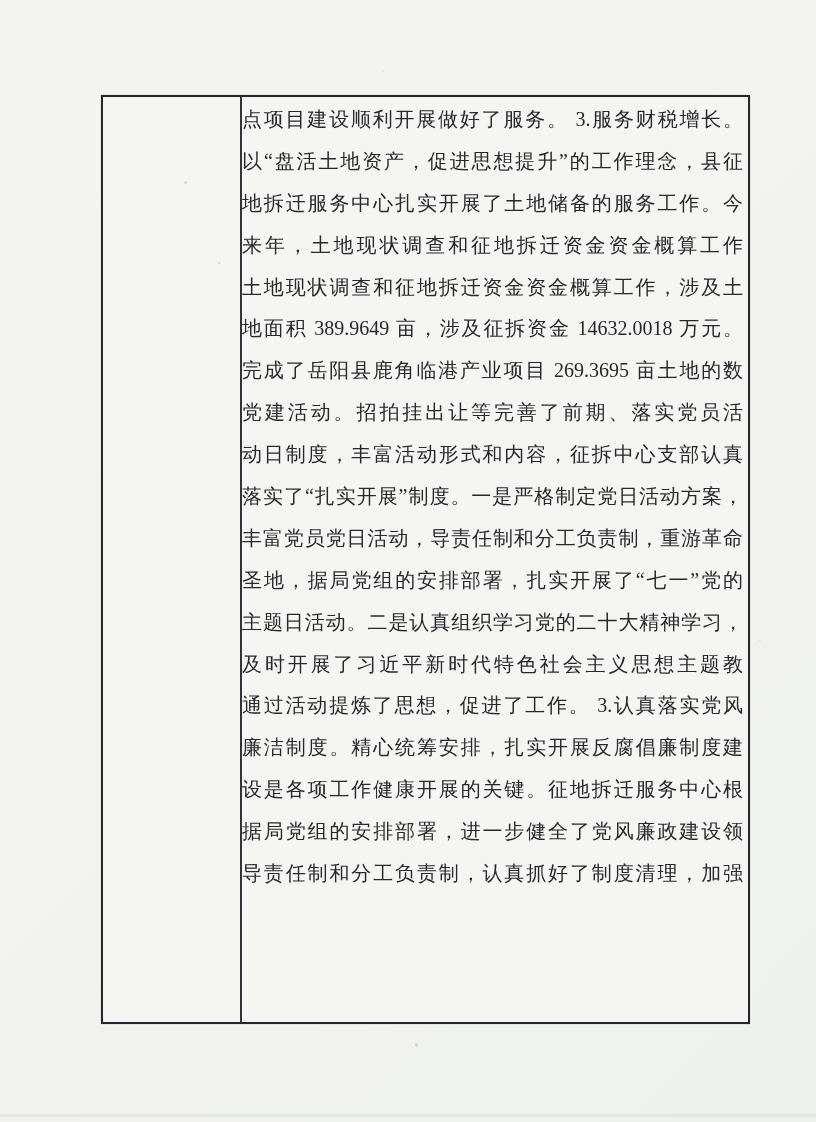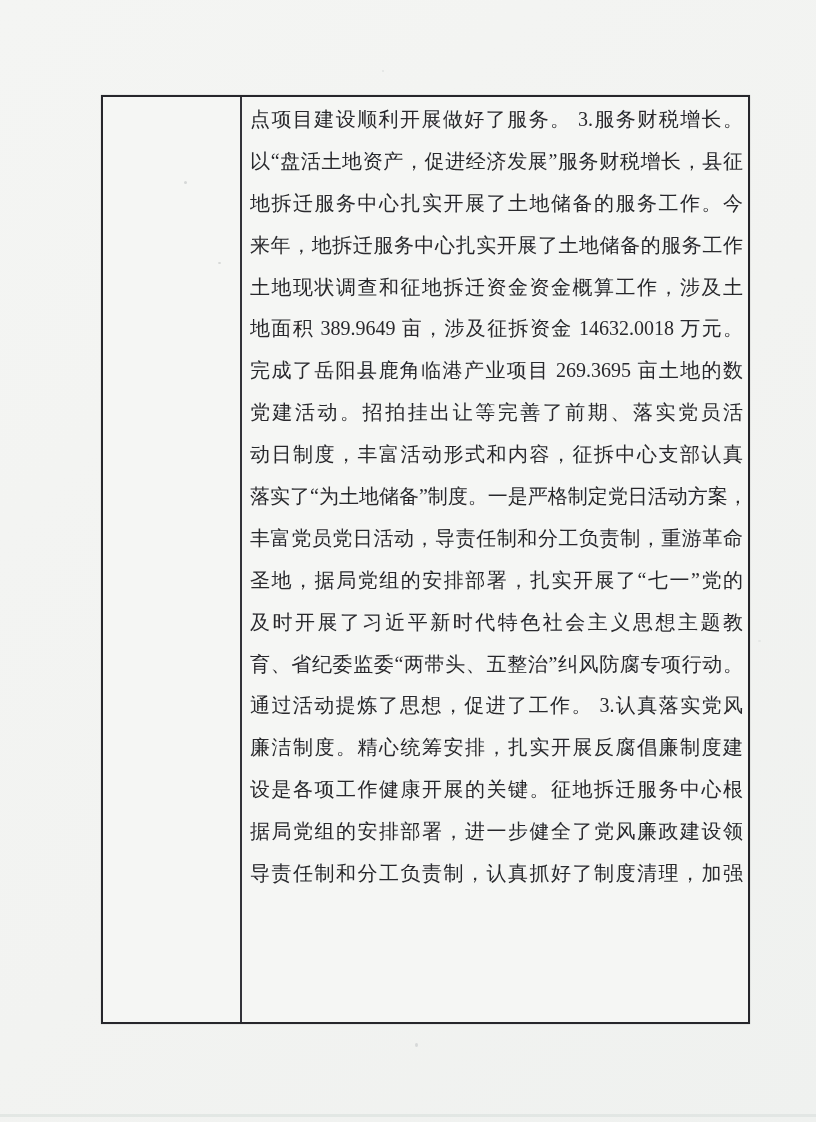--- a/index.html
+++ b/index.html
@@ -42,21 +42,21 @@
     background: #f5f6f4;
     box-shadow: 0 0 1px rgba(40,40,50,0.35);
   }
   .cell-left {
     width: 137px;
     border-right: 2px solid #33333a;
     flex: none;
   }
   .cell-right {
     flex: 1;
-    padding: 2px 5px 0 8px;
+    padding: 2px 5px 0 0;
     overflow: hidden;
   }
   .tline {
     height: 41.9px;
     line-height: 41.9px;
     font-size: 20px;
     color: #28282c;
     text-align: justify;
     text-align-last: justify;
     -moz-text-align-last: justify;
@@ -78,33 +78,33 @@
 </style>
 </head>
 <body>
 
 <div class="page">
 
   <div class="doc-table">
     <div class="cell-left"></div>
     <div class="cell-right">
       <div class="tline">点项目建设顺利开展做好了服务。 3.服务财税增长。</div>
-      <div class="tline">以“盘活土地资产，促进经济发展”服务财税增长，县征</div>
+      <div class="tline">以“盘活土地资产，促进思想提升”的工作理念，县征</div>
       <div class="tline">地拆迁服务中心扎实开展了土地储备的服务工作。今</div>
-      <div class="tline">来年，地拆迁服务中心扎实开展了土地储备的服务工作</div>
+      <div class="tline">来年，土地现状调查和征地拆迁资金资金概算工作</div>
       <div class="tline">土地现状调查和征地拆迁资金资金概算工作，涉及土</div>
       <div class="tline">地面积 389.9649 亩，涉及征拆资金 14632.0018 万元。</div>
       <div class="tline">完成了岳阳县鹿角临港产业项目 269.3695 亩土地的数</div>
       <div class="tline">党建活动。招拍挂出让等完善了前期、落实党员活</div>
       <div class="tline">动日制度，丰富活动形式和内容，征拆中心支部认真</div>
-      <div class="tline">落实了“为土地储备”制度。一是严格制定党日活动方案，</div>
+      <div class="tline">落实了“扎实开展”制度。一是严格制定党日活动方案，</div>
       <div class="tline">丰富党员党日活动，导责任制和分工负责制，重游革命</div>
       <div class="tline">圣地，据局党组的安排部署，扎实开展了“七一”党的</div>
+      <div class="tline">主题日活动。二是认真组织学习党的二十大精神学习，</div>
       <div class="tline">及时开展了习近平新时代特色社会主义思想主题教</div>
-      <div class="tline">育、省纪委监委“两带头、五整治”纠风防腐专项行动。</div>
       <div class="tline">通过活动提炼了思想，促进了工作。 3.认真落实党风</div>
       <div class="tline">廉洁制度。精心统筹安排，扎实开展反腐倡廉制度建</div>
       <div class="tline">设是各项工作健康开展的关键。征地拆迁服务中心根</div>
       <div class="tline">据局党组的安排部署，进一步健全了党风廉政建设领</div>
       <div class="tline">导责任制和分工负责制，认真抓好了制度清理，加强</div>
     </div>
   </div>
 
   <div class="speck s1"></div>
   <div class="speck s2"></div>

